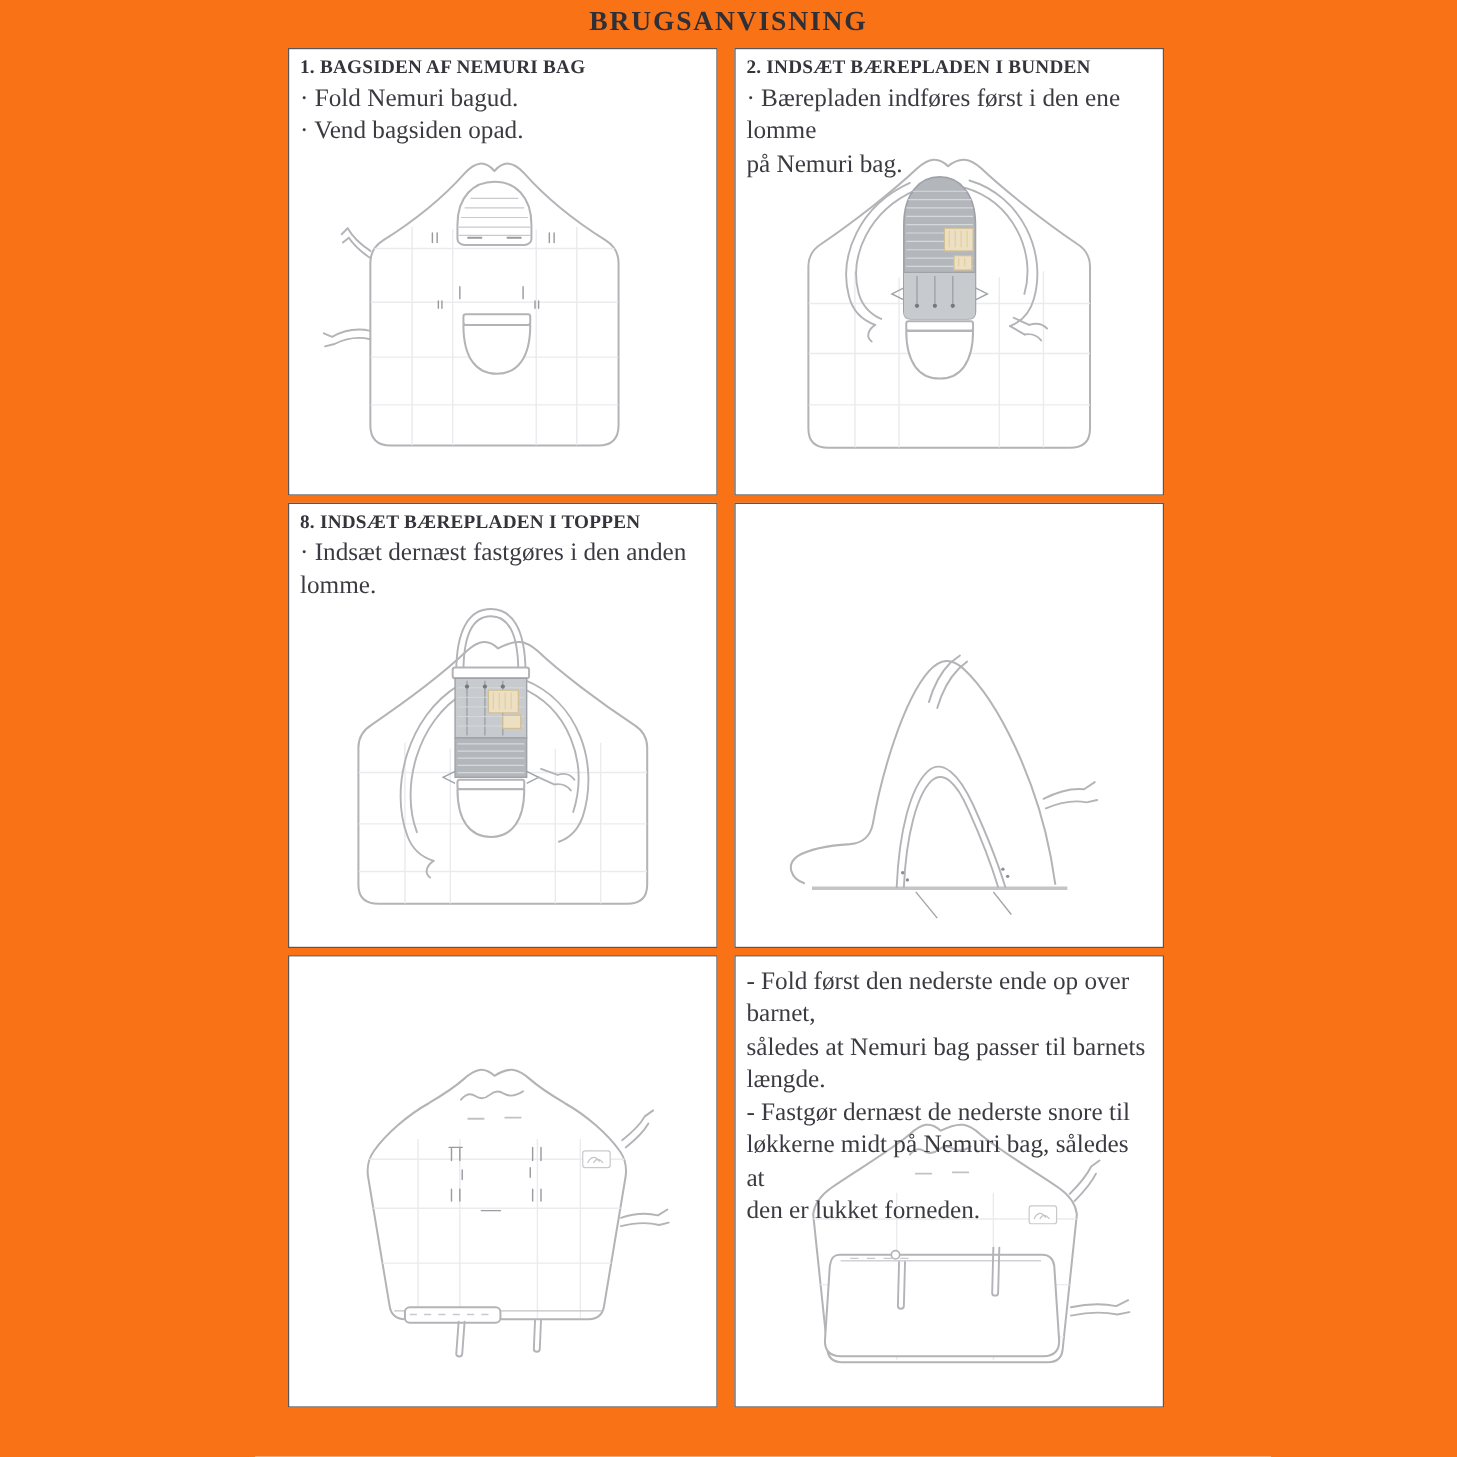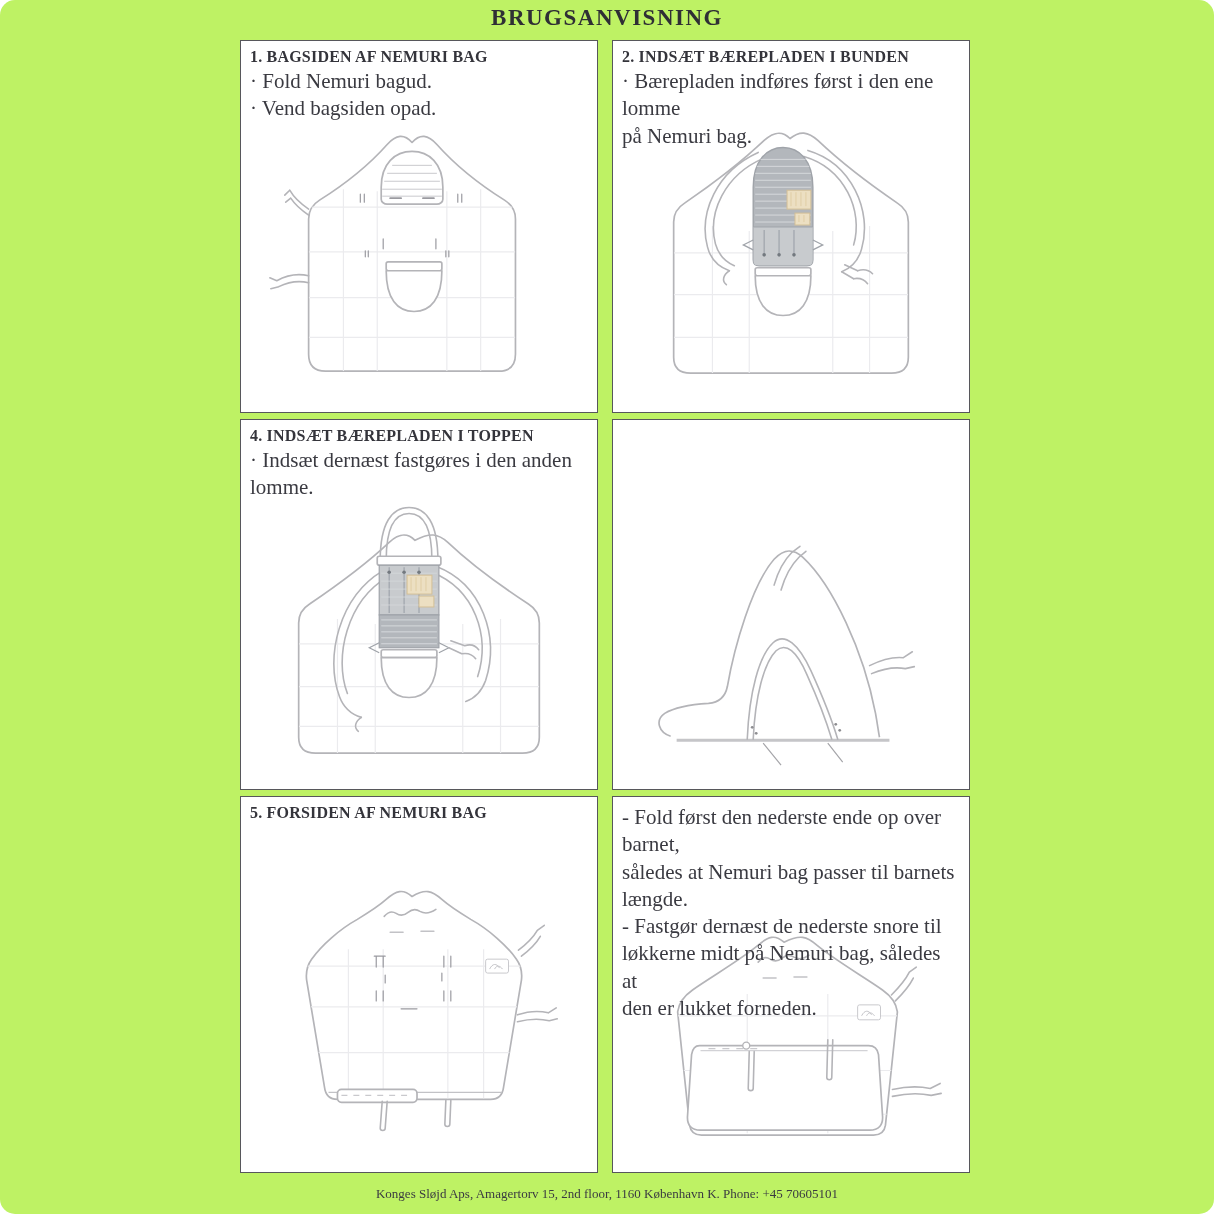--- a/index.html
+++ b/index.html
@@ -1,17 +1,17 @@
 <!DOCTYPE html>
 <html><head>
 <meta charset="utf-8">
 <style>
   html,body{margin:0;padding:0;background:#ffffff;}
-  .page{position:relative;width:1214px;height:1214px;background:#bef264;overflow:hidden;
-        font-family:"Liberation Serif",serif;color:#3a3a41;border-radius:15px;}
+  .page{position:relative;width:1214px;height:1214px;background:#f97316;overflow:hidden;
+        font-family:"Liberation Serif",serif;color:#3a3a41;}
   .title{margin:5px 0 0;text-align:center;font-size:23px;font-weight:700;
          letter-spacing:1.5px;color:#2f2f35;}
   .sheet{width:590px;margin:9px 0 0 240px;}
   .grid{display:grid;grid-template-columns:358px 358px;
         grid-template-rows:373px 371px 377px;column-gap:14px;row-gap:6px;}
   .panel{position:relative;border:1px solid #57575b;background:#fff;box-sizing:border-box;}
   .panel-text{position:relative;z-index:2;padding:6px 9px 0;}
   .panel-heading{margin:0;font-size:16px;line-height:1.25;font-weight:700;
                  letter-spacing:.2px;color:#34343b;}
   .panel-body{margin:1px 0 0;font-size:21px;line-height:1.3;white-space:pre-line;color:#3a3a41;}
@@ -120,21 +120,21 @@
           </g>
           <g>
             <rect x="143" y="227" width="56" height="8" rx="2" class="lnf" stroke-width="1.4"></rect>
             <path class="lnf" stroke-width="1.6" d="M143,235 C143,262 154,275 171,275 C188,275 199,262 199,235 Z"></path>
           </g>
         </svg>
       </section>
 
       <section class="panel">
         <div class="panel-text">
-          <h2 class="panel-heading">4. INDSÆT BÆREPLADEN  I TOPPEN</h2>
+          <h2 class="panel-heading">8. INDSÆT BÆREPLADEN  I TOPPEN</h2>
           <p class="panel-body">· Indsæt dernæst fastgøres i den anden
 lomme.</p>
         </div>
         <svg class="illus" viewBox="0 0 358 371" aria-hidden="true">
           <defs>
               <clipPath id="clipP3">
                 <path d="M175,121 C167,113 159,114 149,123 C130,141 97,166 69,185 C61,190 58,196 58,204 L58,319 C58,330 64,335 75,335 L283,335 C294,335 300,330 300,319 L300,204 C300,196 297,190 289,185 C260,166 227,141 208,123 C198,114 190,113 175,121 Z"></path>
               </clipPath>
             </defs>
           <path class="lnf" d="M175,121 C167,113 159,114 149,123 C130,141 97,166 69,185 C61,190 58,196 58,204 L58,319 C58,330 64,335 75,335 L283,335 C294,335 300,330 300,319 L300,204 C300,196 297,190 289,185 C260,166 227,141 208,123 C198,114 190,113 175,121 Z"></path>
@@ -198,21 +198,20 @@
               <circle cx="144" cy="315" r="1.4" fill="#8d8d91"></circle>
             <circle cx="224" cy="306" r="1.4" fill="#8d8d91"></circle>
               <circle cx="228" cy="312" r="1.4" fill="#8d8d91"></circle>
           </g>
           <path d="M151,325 L169,347 M216,325 L231,344" stroke="#a5a5a9" stroke-width="1.2"></path>
         </svg>
       </section>
 
       <section class="panel">
         <div class="panel-text">
-          <h2 class="panel-heading">5. FORSIDEN AF NEMURI BAG</h2>
         </div>
         <svg class="illus" viewBox="0 0 358 371" aria-hidden="true">
           <defs>
               <clipPath id="clipP5">
                 <path d="M172,97 C163,89 156,91 146,100 C137,108 127,114 117,120 C99,130 81,146 71,160 C66,167 65,173 66,181 L84,289 C85,297 89,301 97,301 L251,301 C259,301 263,297 264,289 L282,181 C283,173 282,167 277,160 C267,146 249,130 231,120 C221,114 211,108 202,100 C192,91 185,89 172,97 Z"></path>
               </clipPath>
             </defs>
           <path class="lnf" d="M172,97 C163,89 156,91 146,100 C137,108 127,114 117,120 C99,130 81,146 71,160 C66,167 65,173 66,181 L84,289 C85,297 89,301 97,301 L251,301 C259,301 263,297 264,289 L282,181 C283,173 282,167 277,160 C267,146 249,130 231,120 C221,114 211,108 202,100 C192,91 185,89 172,97 Z"></path>
           <g clip-path="url(#clipP5)">
             <path class="quilt" d="M108,150 L108,300 M143,150 L143,300 M208,150 L208,300 M244,150 L244,300 M66,167 L282,167 M66,208 L282,208 M66,254 L282,254"></path>
@@ -287,15 +286,14 @@
           <g class="ln" stroke-width="1.4">
             <path d="M280,196 C288,188 294,181 298,173 M284,202 C292,194 298,187 302,179 M298,173 L305,168"></path>
             <path d="M281,291 C295,288 309,288 319,290 M281,298 C295,295 310,295 320,297 M319,290 L329,285 M320,297 L330,295"></path>
           </g>
         </svg>
       </section>
 
     </div>
   </div>
 
-  <p class="footer">Konges Sløjd Aps, Amagertorv 15, 2nd floor, 1160 København K. Phone: +45 70605101</p>
 
 </div>
 
 </body></html>

